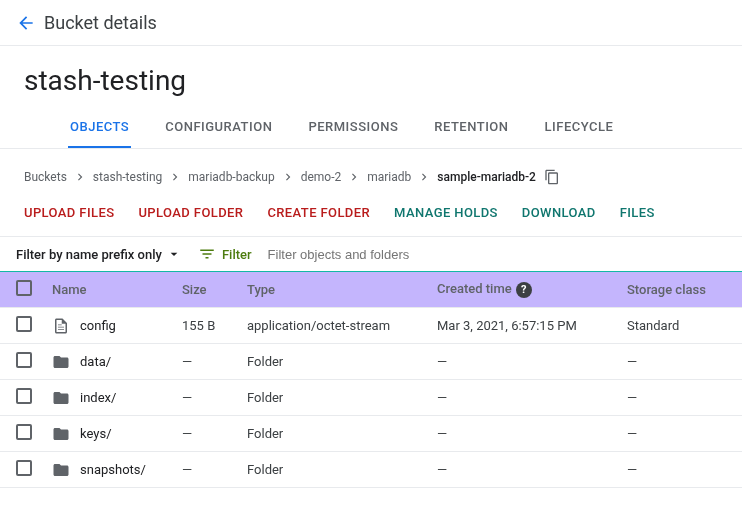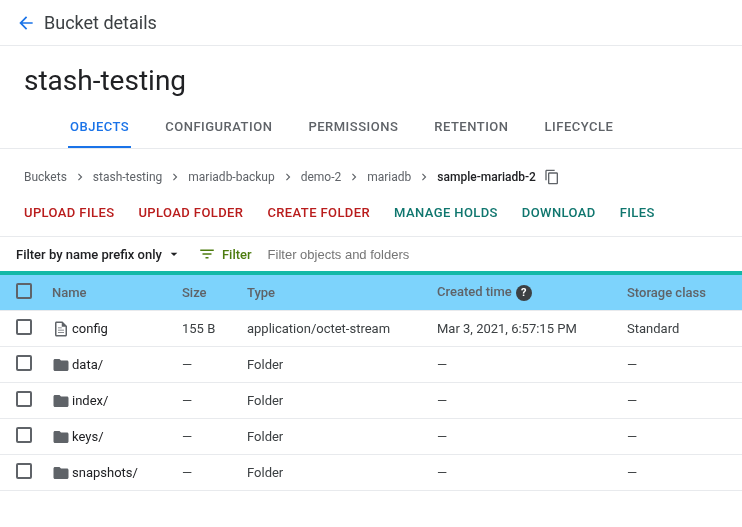--- a/index.html
+++ b/index.html
@@ -114,36 +114,36 @@
       text-align: left;
       padding: 8px 10px;
       border-bottom: 1px solid #e8eaed;
       font-size: 13px;
       color: #3c4043;
       vertical-align: middle;
     }
     .table th {
       color: #5f6368;
       font-weight: 500;
-      background: #7dd3fc;
-      border-top: 4px solid #14b8a6;
+      background: #c4b5fd;
+      border-top: 1px solid #14b8a6;
     }
     .table th:first-child, .table td:first-child { width: 36px; padding-left: 16px; }
     .col-name { width: 130px; }
     .col-size { width: 65px; }
     .col-type { width: 190px; }
     .col-created { width: 190px; }
     .checkbox {
       width: 16px; height: 16px;
       border: 2px solid #5f6368;
       border-radius: 2px;
       cursor: pointer;
       display: inline-block;
     }
-    .name-cell { display: flex; align-items: center; gap: 2px; }
+    .name-cell { display: flex; align-items: center; gap: 10px; }
     .file-icon, .folder-icon { color: #5f6368; display:flex; flex-shrink:0; }
     .name-link { color: #202124; }
     .dash { color: #5f6368; }
     .help-icon {
       display: inline-flex;
       width: 16px; height: 16px;
       background: #3c4043;
       color: #fff;
       border-radius: 50%;
       font-size: 11px;

